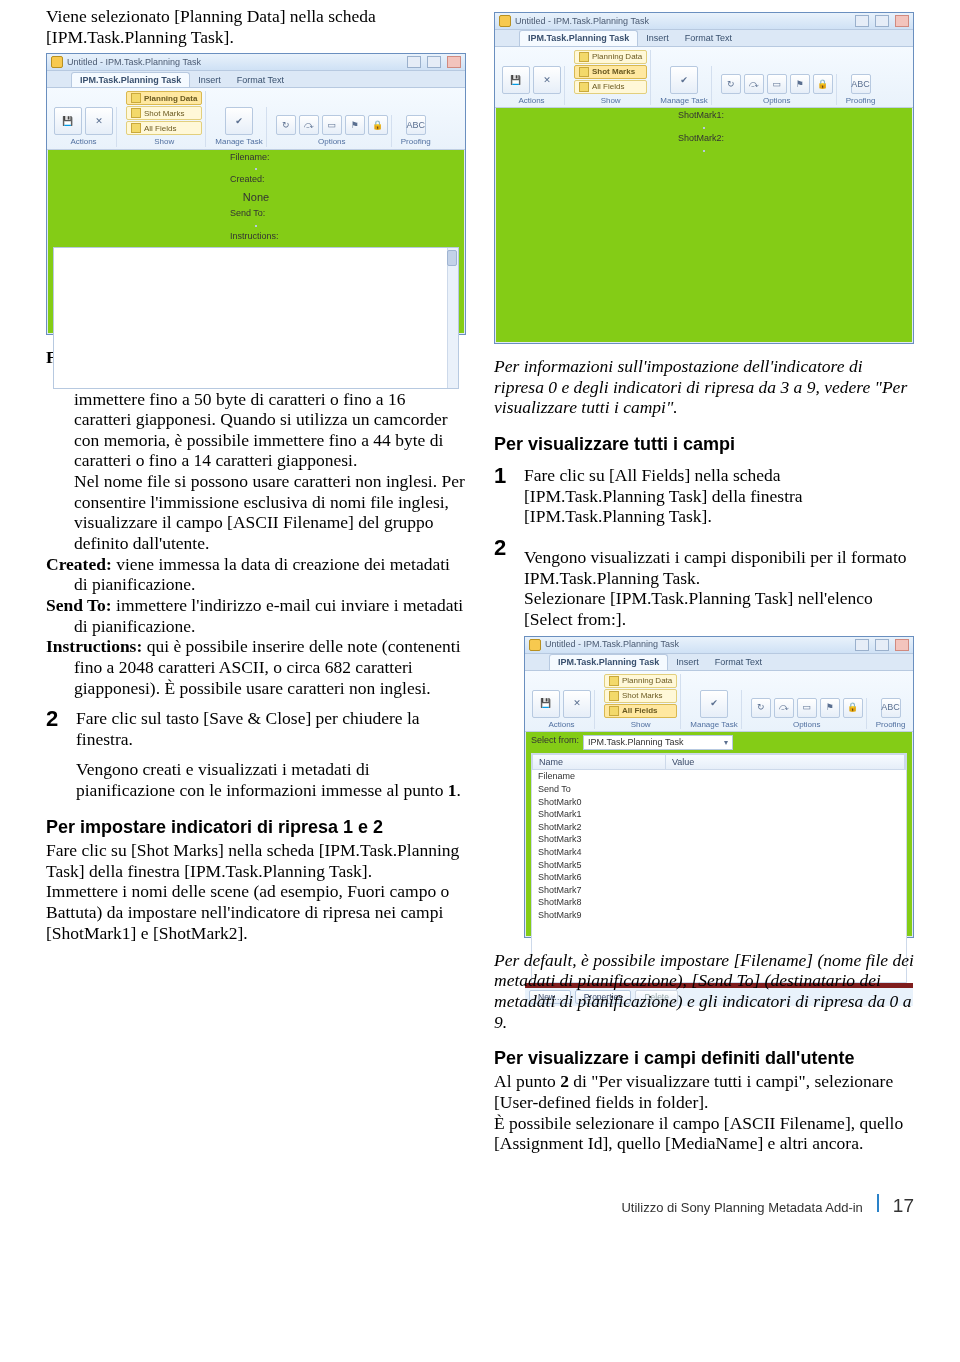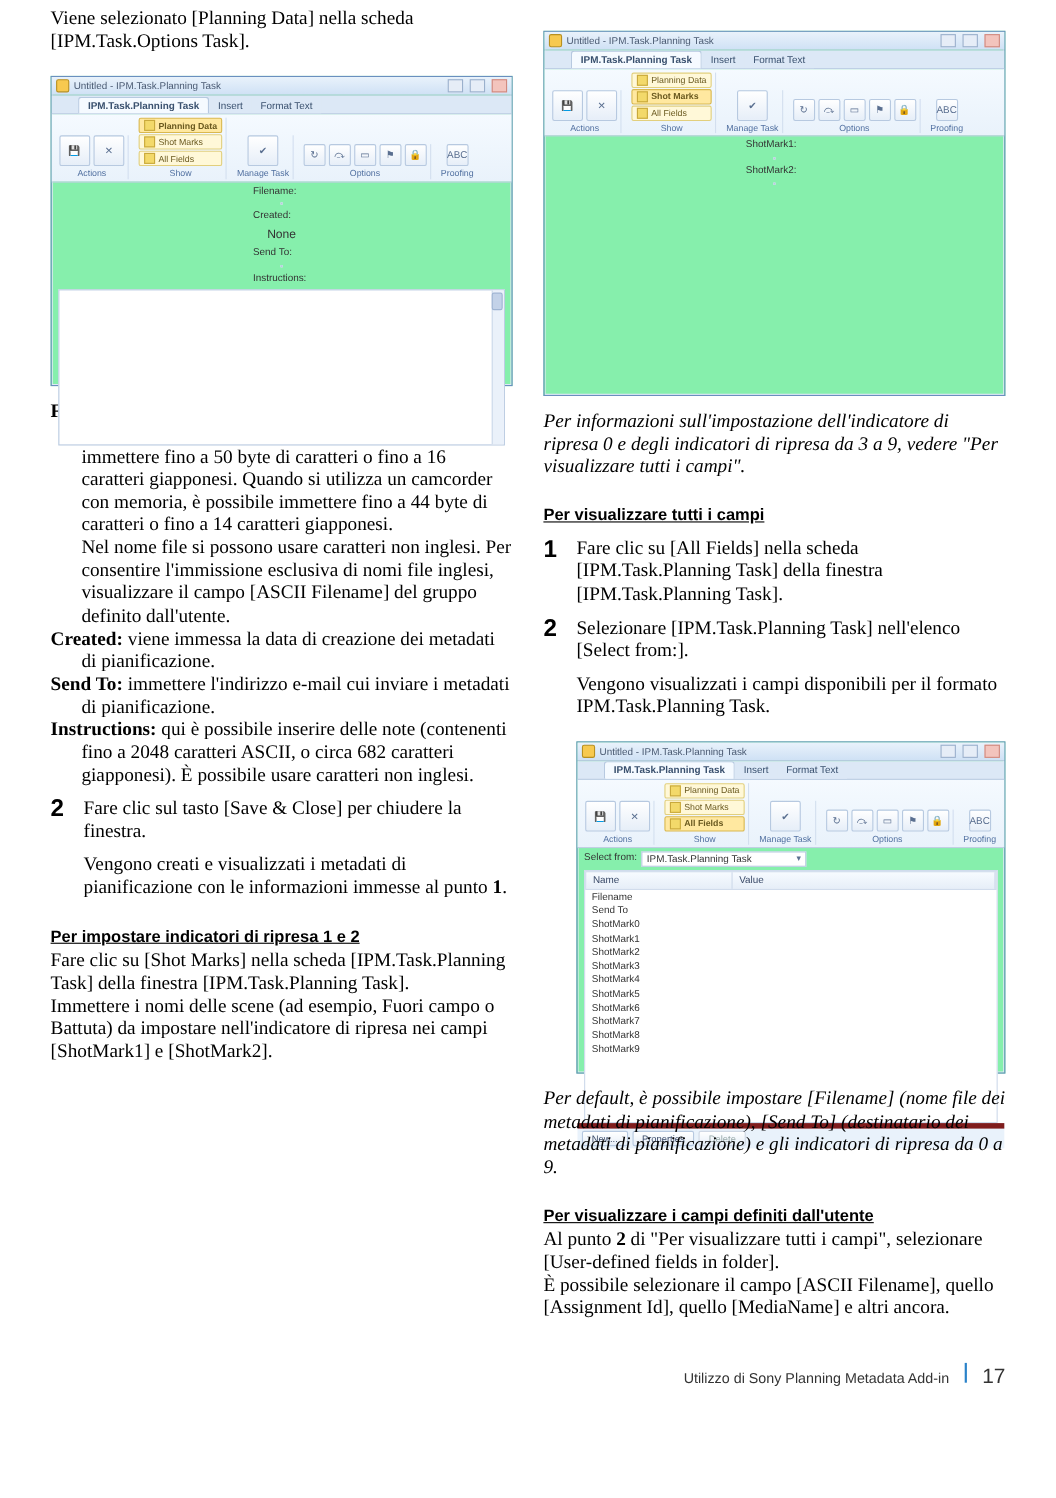--- a/index.html
+++ b/index.html
@@ -29,45 +29,44 @@
   }
   .hang {
     padding-left: 28px;
   }
   .hang .lead { margin-left: -28px; }
   b { font-weight: bold; }
   i { font-style: italic; }
   .sub-h {
     font-family: Arial, Helvetica, sans-serif;
     font-weight: bold;
-    font-size: 15px;
-    margin-top: 26px;
+    font-size: 18px;
+    margin-top: 16px;
     margin-bottom: 2px;
-    text-decoration: underline;
   }
   .step {
     display: flex;
     gap: 10px;
     margin-top: 10px;
   }
   .step-num {
     font-family: Arial, Helvetica, sans-serif;
     font-weight: bold;
     font-size: 22px;
     line-height: 1;
     width: 20px;
     flex: 0 0 20px;
   }
   .step-body { flex: 1 1 auto; }
 
   
   .shot {
     border: 1px solid #6a8fbf;
-    background: #86efac;
-    margin: 22px 0 12px 0;
+    background: #84cc16;
+    margin: 6px 0 12px 0;
     font-family: "Segoe UI", Tahoma, Arial, sans-serif;
     font-size: 9px;
     color: #333;
     box-shadow: 0 0 0 1px #dfe9f5 inset;
   }
   .shot .titlebar {
     height: 16px;
     background: linear-gradient(#e9f2fb,#cfe1f5);
     display: flex;
     align-items: center;
@@ -169,21 +168,21 @@
   .footer .sep{border-left:2px solid #2a82c9; height:18px;}
   .footer .pg{font-size:19px; font-weight:normal;}
 </style>
 </head>
 <body>
 
 <div class="page">
   <div class="cols">
 
     <div class="col body-text">
-      <div>Viene selezionato [Planning Data] nella scheda [IPM.Task.Options Task].</div>
+      <div>Viene selezionato [Planning Data] nella scheda [IPM.Task.Planning Task].</div>
 
       <div class="shot" style="height:280px;">
         <div class="titlebar">
           <span class="wico"></span>
           <span class="t-title">Untitled - IPM.Task.Planning Task</span>
           <span class="ctl"></span>
           <span class="ctl"></span>
           <span class="ctl x"></span>
         </div>
         <div class="tabbar">
@@ -367,22 +366,22 @@
 
       <div class="sub-h">Per visualizzare tutti i campi</div>
 
       <div class="step">
         <div class="step-num">1</div>
         <div class="step-body">Fare clic su [All Fields] nella scheda [IPM.Task.Planning Task] della finestra [IPM.Task.Planning Task].</div>
       </div>
       <div class="step">
         <div class="step-num">2</div>
         <div class="step-body">
+          <div style="margin-top:10px;">Vengono visualizzati i campi disponibili per il formato IPM.Task.Planning Task.</div>
           <div>Selezionare [IPM.Task.Planning Task] nell'elenco [Select from:].</div>
-          <div style="margin-top:10px;">Vengono visualizzati i campi disponibili per il formato IPM.Task.Planning Task.</div>
         </div>
       </div>
 
       <div class="shot" style="height:300px; margin-left:30px;">
         <div class="titlebar">
           <span class="wico"></span>
           <span class="t-title">Untitled - IPM.Task.Planning Task</span>
           <span class="ctl"></span>
           <span class="ctl"></span>
           <span class="ctl x"></span>

